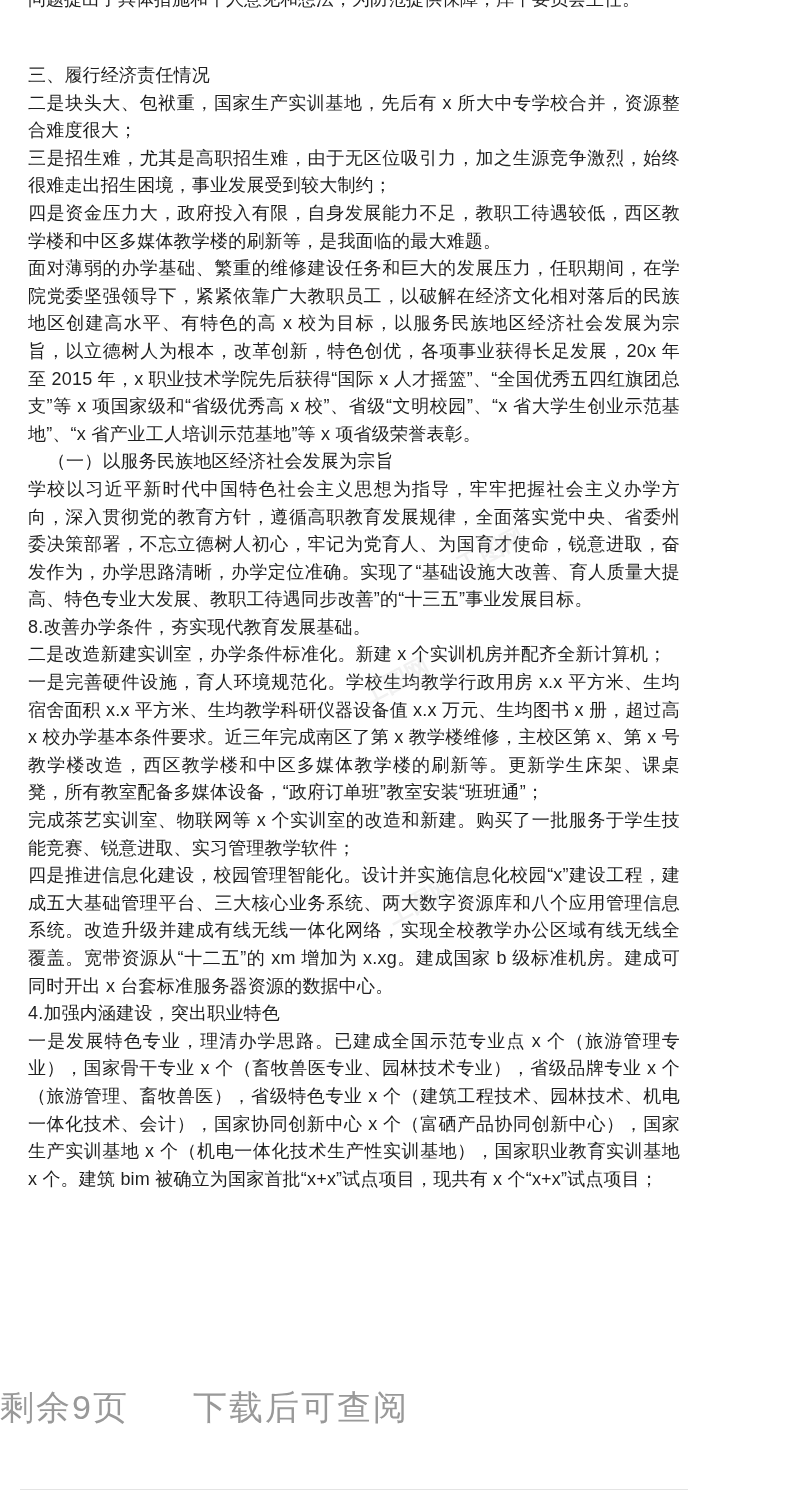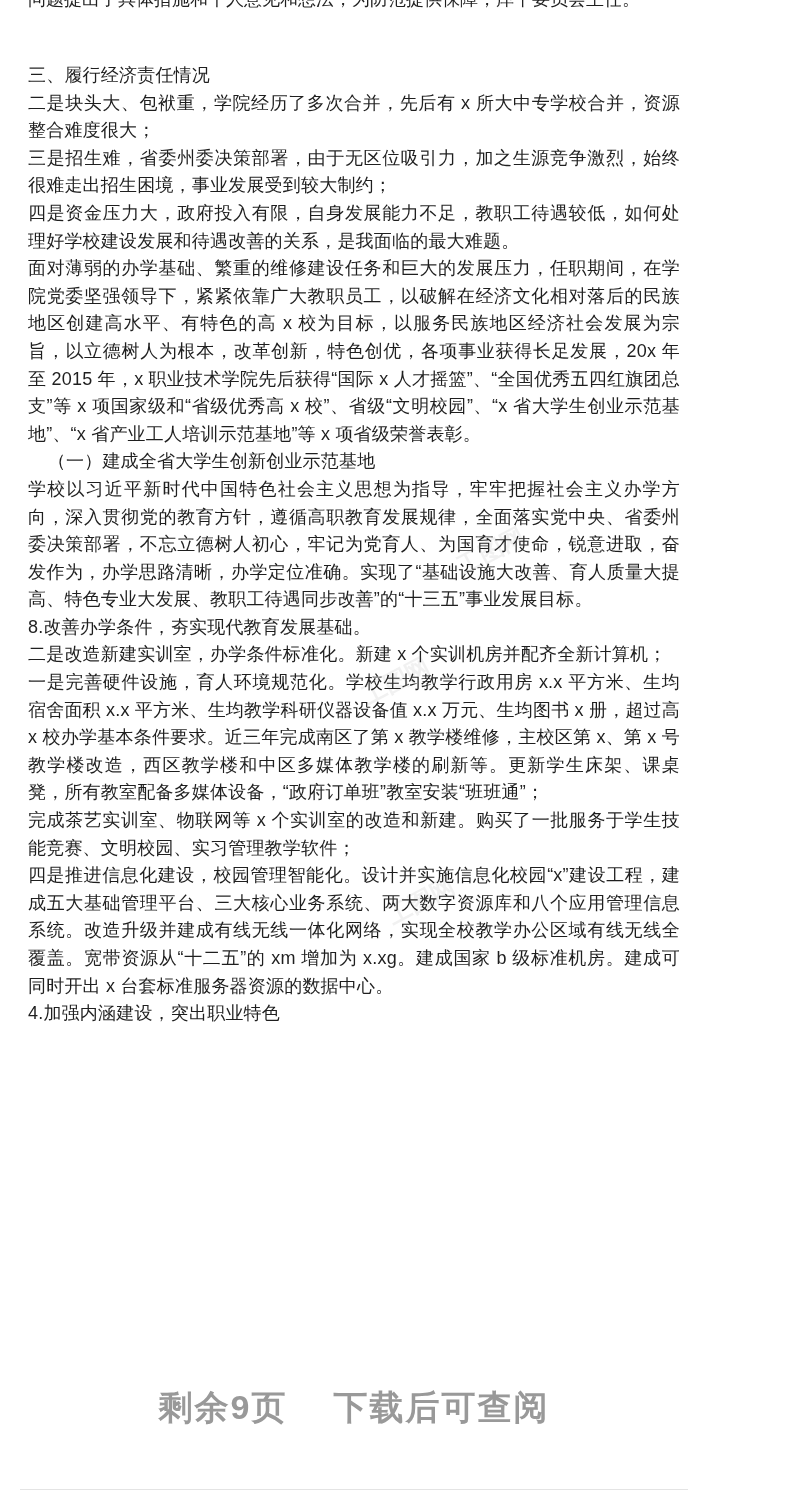--- a/index.html
+++ b/index.html
@@ -59,25 +59,24 @@
   }
   .wm1 { left: 455px; top: 535px; }
   .wm2 { left: 360px; top: 665px; }
   .wm3 { left: 385px; top: 885px; }
   .page-footer {
     position: absolute;
     left: 0;
     top: 1385px;
     width: 100%;
     display: flex;
-    justify-content: center;
     align-items: baseline;
-    gap: 46px;
+    gap: 64px;
     font-size: 34px;
-    font-weight: 700;
+    font-weight: 400;
     color: #999999;
     letter-spacing: 2px;
   }
   .bottom-divider {
     position: absolute;
     left: 20px;
     right: 20px;
     top: 1489px;
     height: 1px;
     background: #e4e4e4;
@@ -87,32 +86,33 @@
 <body>
 
 <div class="page">
 
   <div class="clipped-top">
     <div class="line">问题提出了具体措施和个人意见和想法，为防范提供保障，库平要员会主任。</div>
   </div>
 
   <div class="content">
     <p>三、履行经济责任情况</p>
-    <p>二是块头大、包袱重，学院经历了多次合并，先后有 x 所大中专学校合并，资源整合难度很大；</p>
-    <p>三是招生难，省委州委决策部署，由于无区位吸引力，加之生源竞争激烈，始终很难走出招生困境，事业发展受到较大制约；</p>
-    <p>四是资金压力大，政府投入有限，自身发展能力不足，教职工待遇较低，如何处理好学校建设发展和待遇改善的关系，是我面临的最大难题。</p>
+    <p>二是块头大、包袱重，国家生产实训基地，先后有 x 所大中专学校合并，资源整合难度很大；</p>
+    <p>三是招生难，尤其是高职招生难，由于无区位吸引力，加之生源竞争激烈，始终很难走出招生困境，事业发展受到较大制约；</p>
+    <p>四是资金压力大，政府投入有限，自身发展能力不足，教职工待遇较低，西区教学楼和中区多媒体教学楼的刷新等，是我面临的最大难题。</p>
     <p>面对薄弱的办学基础、繁重的维修建设任务和巨大的发展压力，任职期间，在学院党委坚强领导下，紧紧依靠广大教职员工，以破解在经济文化相对落后的民族地区创建高水平、有特色的高 x 校为目标，以服务民族地区经济社会发展为宗旨，以立德树人为根本，改革创新，特色创优，各项事业获得长足发展，20x 年至 2015 年，x 职业技术学院先后获得“国际 x 人才摇篮”、“全国优秀五四红旗团总支”等 x 项国家级和“省级优秀高 x 校”、省级“文明校园”、“x 省大学生创业示范基地”、“x 省产业工人培训示范基地”等 x 项省级荣誉表彰。</p>
-    <p class="indent-1">（一）建成全省大学生创新创业示范基地</p>
+    <p class="indent-1">（一）以服务民族地区经济社会发展为宗旨</p>
     <p>学校以习近平新时代中国特色社会主义思想为指导，牢牢把握社会主义办学方向，深入贯彻党的教育方针，遵循高职教育发展规律，全面落实党中央、省委州委决策部署，不忘立德树人初心，牢记为党育人、为国育才使命，锐意进取，奋发作为，办学思路清晰，办学定位准确。实现了“基础设施大改善、育人质量大提高、特色专业大发展、教职工待遇同步改善”的“十三五”事业发展目标。</p>
     <p>8.改善办学条件，夯实现代教育发展基础。</p>
     <p>二是改造新建实训室，办学条件标准化。新建 x 个实训机房并配齐全新计算机；</p>
     <p>一是完善硬件设施，育人环境规范化。学校生均教学行政用房 x.x 平方米、生均宿舍面积 x.x 平方米、生均教学科研仪器设备值 x.x 万元、生均图书 x 册，超过高 x 校办学基本条件要求。近三年完成南区了第 x 教学楼维修，主校区第 x、第 x 号教学楼改造，西区教学楼和中区多媒体教学楼的刷新等。更新学生床架、课桌凳，所有教室配备多媒体设备，“政府订单班”教室安装“班班通”；</p>
-    <p>完成茶艺实训室、物联网等 x 个实训室的改造和新建。购买了一批服务于学生技能竞赛、文明校园、实习管理教学软件；</p>
+    <p>完成茶艺实训室、物联网等 x 个实训室的改造和新建。购买了一批服务于学生技能竞赛、锐意进取、实习管理教学软件；</p>
     <p>四是推进信息化建设，校园管理智能化。设计并实施信息化校园“x”建设工程，建成五大基础管理平台、三大核心业务系统、两大数字资源库和八个应用管理信息系统。改造升级并建成有线无线一体化网络，实现全校教学办公区域有线无线全覆盖。宽带资源从“十二五”的 xm 增加为 x.xg。建成国家 b 级标准机房。建成可同时开出 x 台套标准服务器资源的数据中心。</p>
     <p>4.加强内涵建设，突出职业特色</p>
+    <p>一是发展特色专业，理清办学思路。已建成全国示范专业点 x 个（旅游管理专业），国家骨干专业 x 个（畜牧兽医专业、园林技术专业），省级品牌专业 x 个（旅游管理、畜牧兽医），省级特色专业 x 个（建筑工程技术、园林技术、机电一体化技术、会计），国家协同创新中心 x 个（富硒产品协同创新中心），国家生产实训基地 x 个（机电一体化技术生产性实训基地），国家职业教育实训基地 x 个。建筑 bim 被确立为国家首批“x+x”试点项目，现共有 x 个“x+x”试点项目；</p>
   </div>
 
   <div class="watermark wm1">工图网</div>
   <div class="watermark wm2">工图网</div>
   <div class="watermark wm3">工图网</div>
 
   <div class="page-footer">
     <span>剩余9页</span>
     <span>下载后可查阅</span>
   </div>

